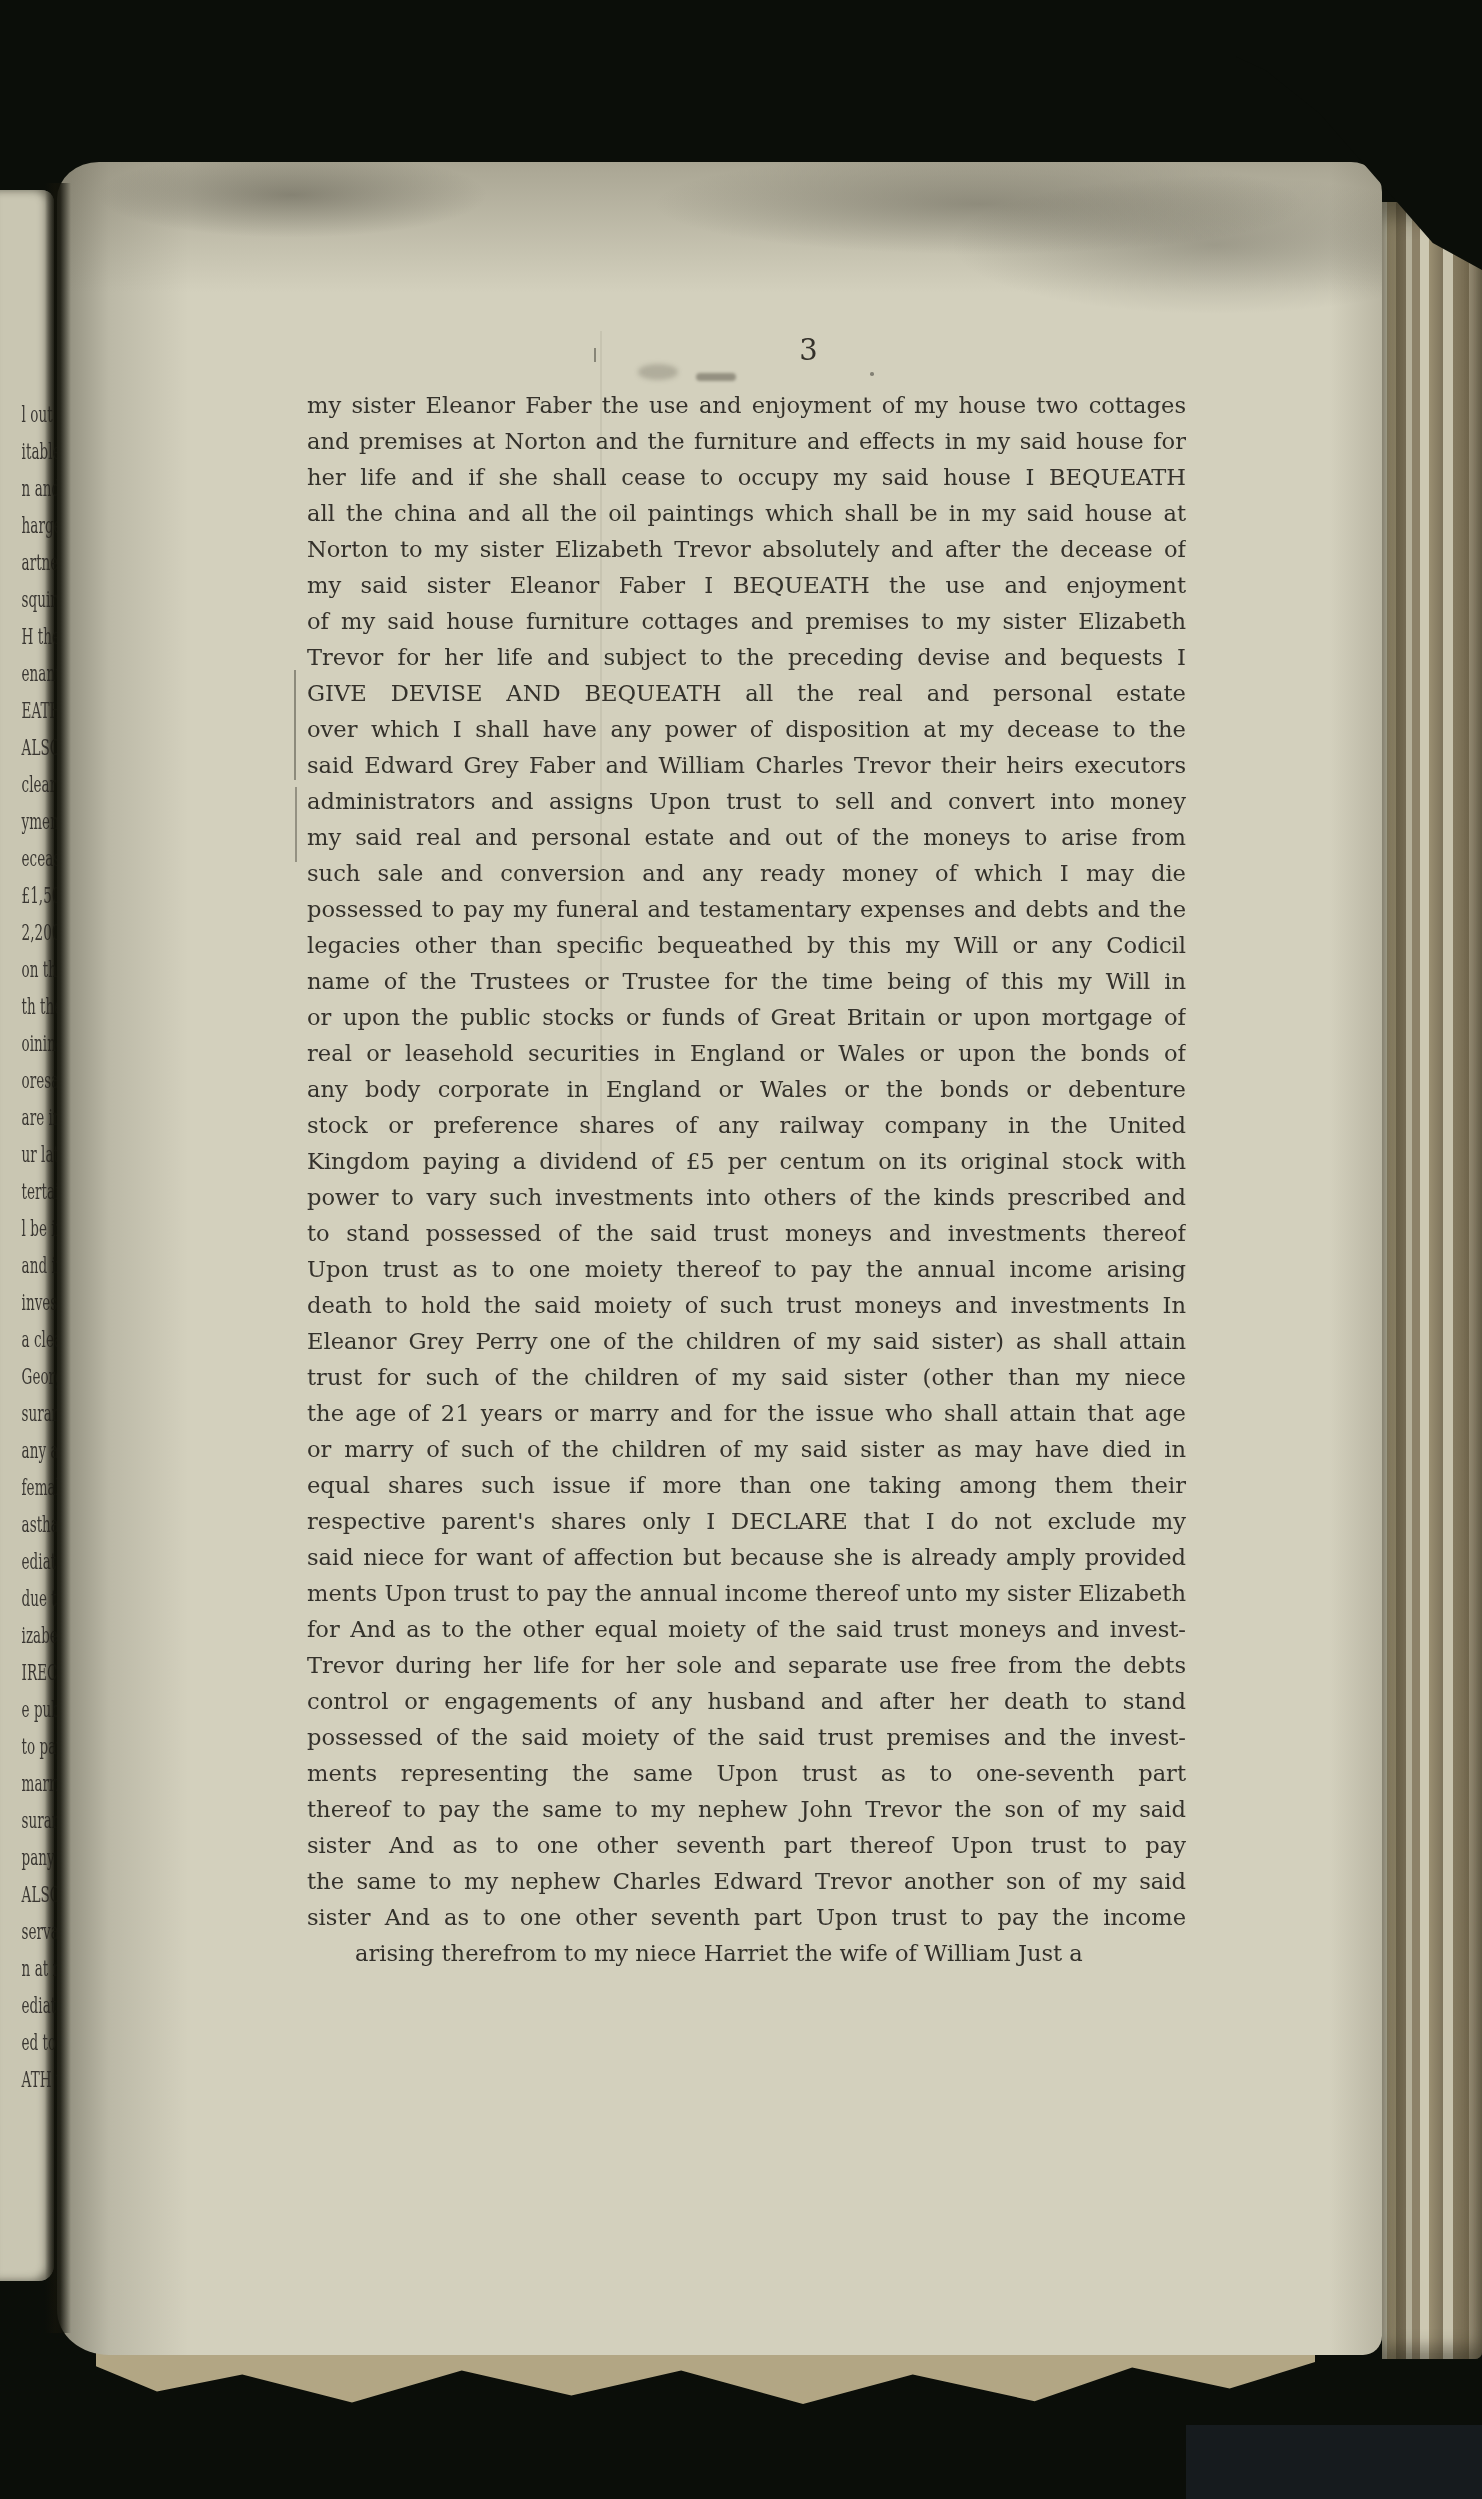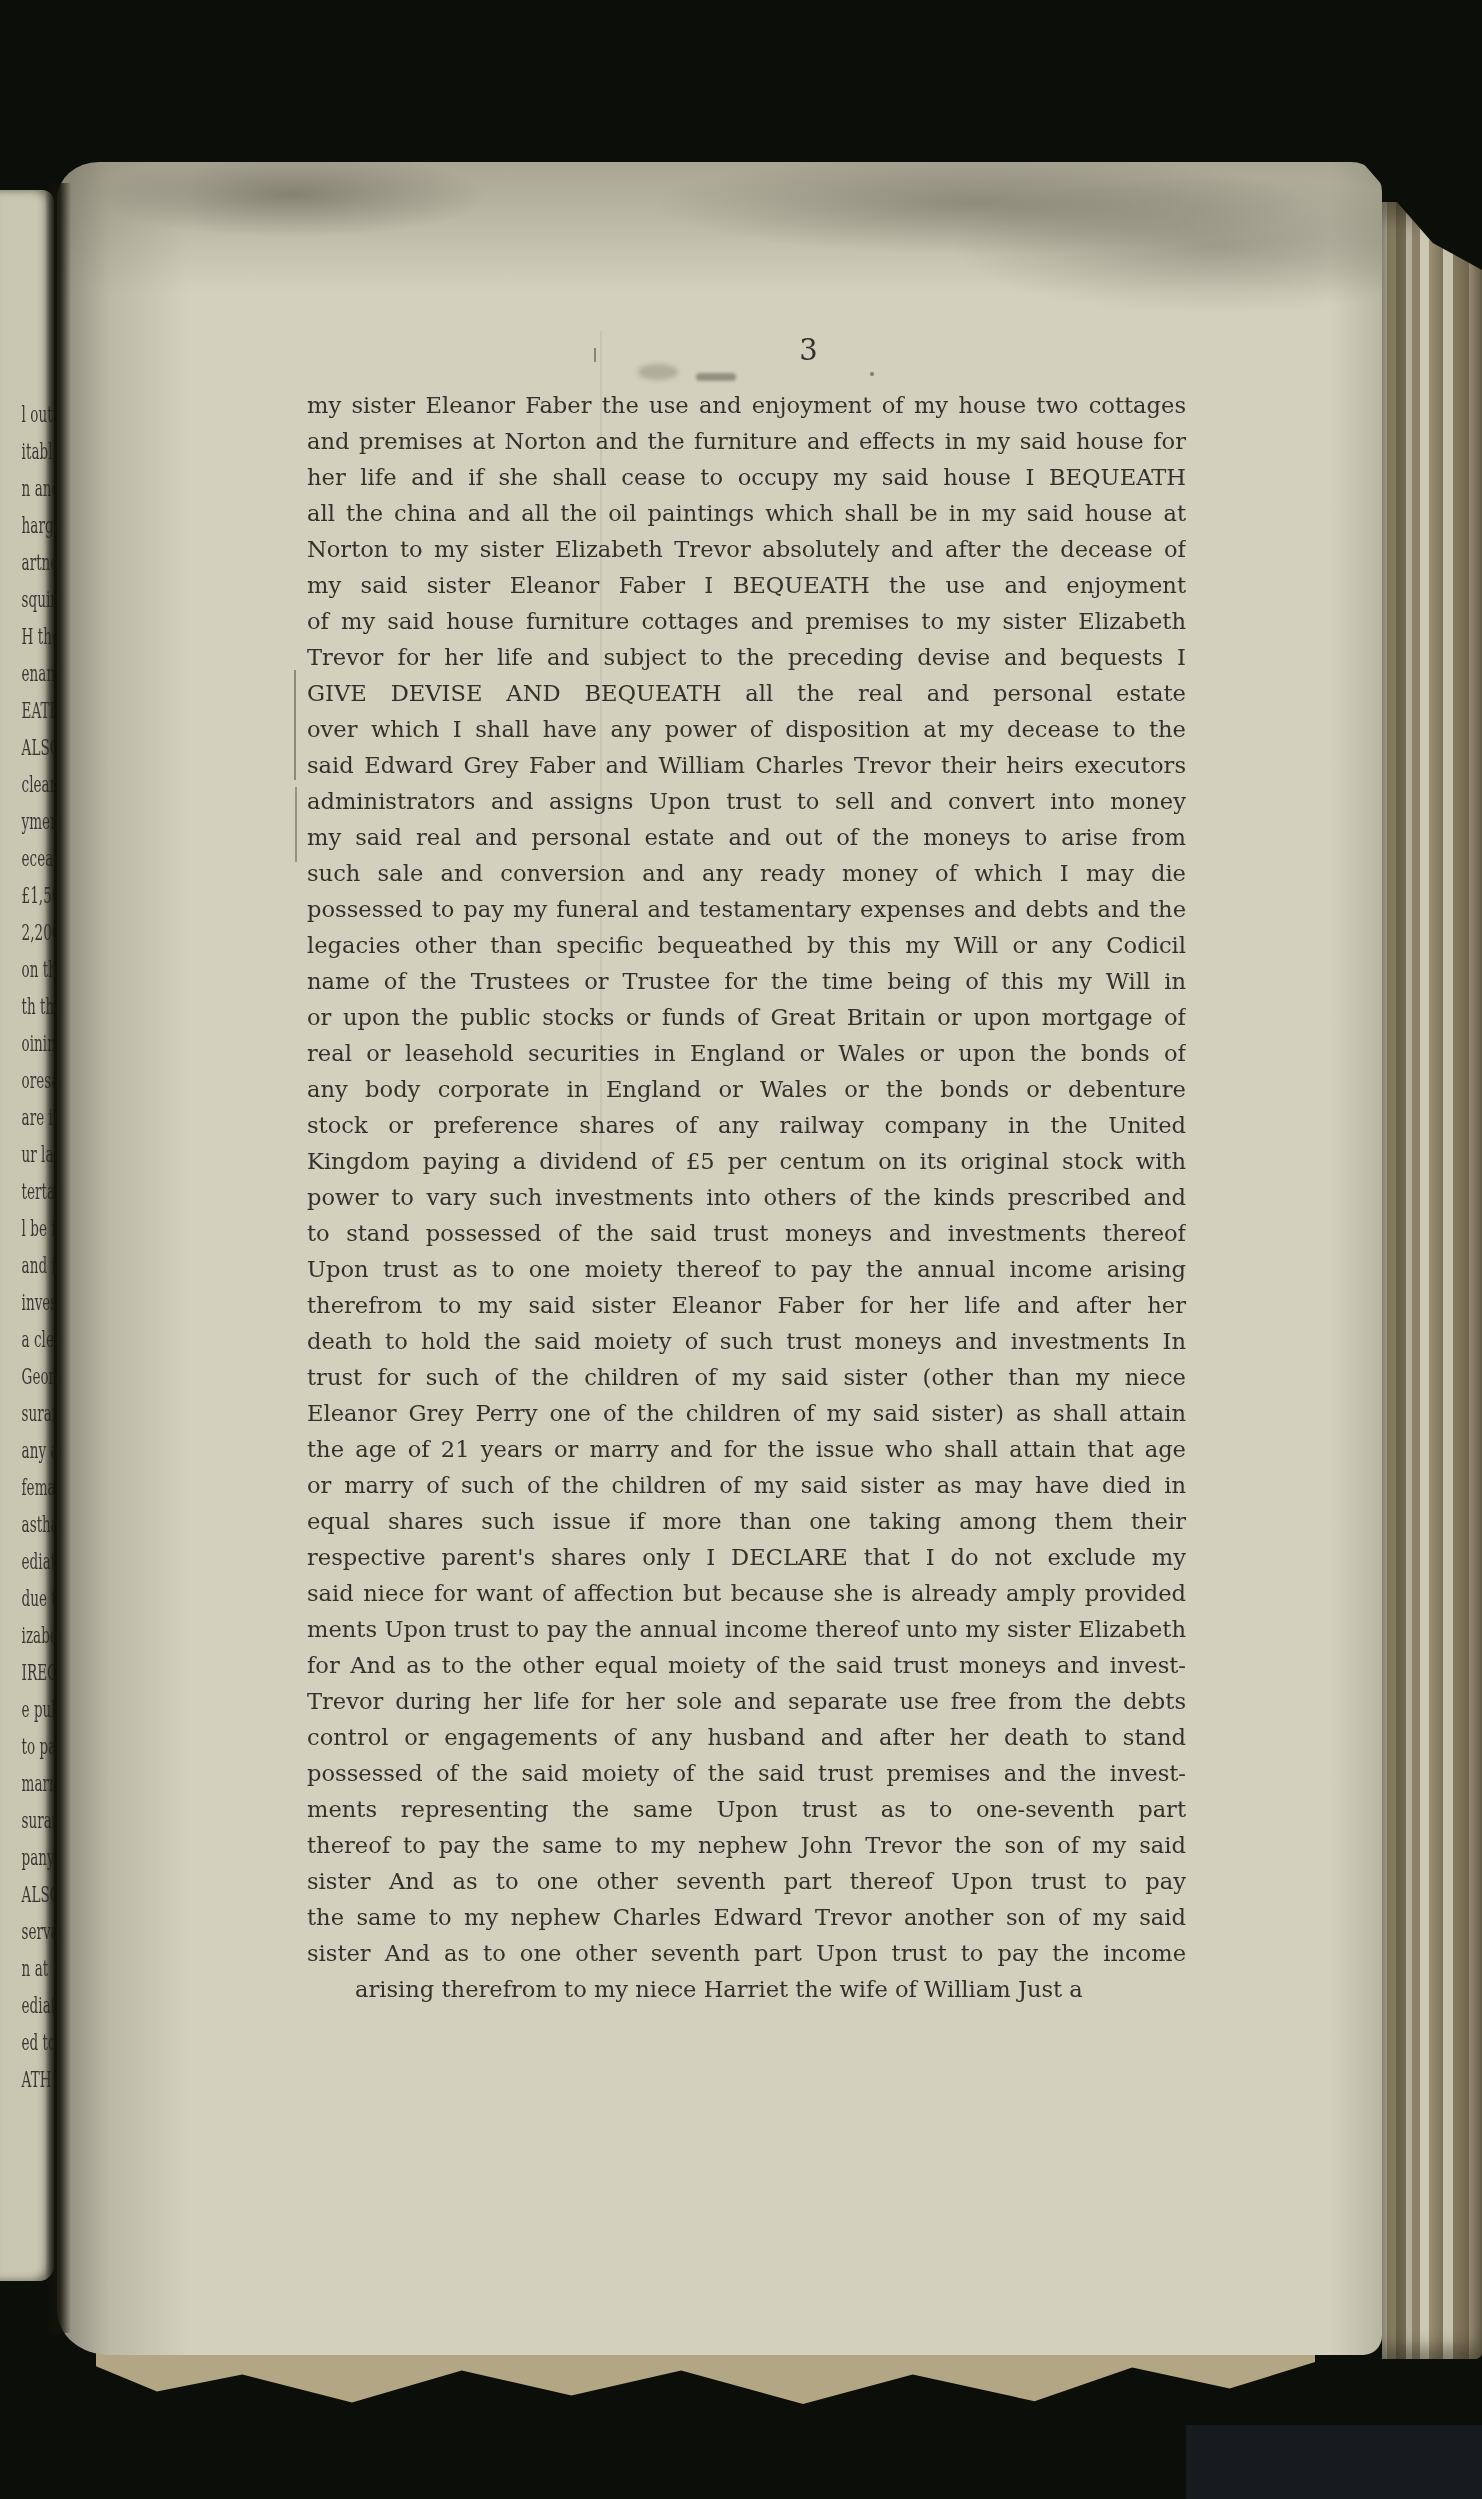--- a/index.html
+++ b/index.html
@@ -206,24 +206,23 @@
         <div class="text-line">legacies other than specific bequeathed by this my Will or any Codicil</div>
         <div class="text-line">name of the Trustees or Trustee for the time being of this my Will in</div>
         <div class="text-line">or upon the public stocks or funds of Great Britain or upon mortgage of</div>
         <div class="text-line">real or leasehold securities in England or Wales or upon the bonds of</div>
         <div class="text-line">any body corporate in England or Wales or the bonds or debenture</div>
         <div class="text-line">stock or preference shares of any railway company in the United</div>
         <div class="text-line">Kingdom paying a dividend of £5 per centum on its original stock with</div>
         <div class="text-line">power to vary such investments into others of the kinds prescribed and</div>
         <div class="text-line">to stand possessed of the said trust moneys and investments thereof</div>
         <div class="text-line">Upon trust as to one moiety thereof to pay the annual income arising</div>
-        <div class="text-line">therefrom to my said sister Eleanor Faber for her life and after her</div>
         <div class="text-line">death to hold the said moiety of such trust moneys and investments In</div>
+        <div class="text-line">Eleanor Grey Perry one of the children of my said sister) as shall attain</div>
         <div class="text-line">trust for such of the children of my said sister (other than my niece</div>
-        <div class="text-line">Eleanor Grey Perry one of the children of my said sister) as shall attain</div>
         <div class="text-line">the age of 21 years or marry and for the issue who shall attain that age</div>
         <div class="text-line">or marry of such of the children of my said sister as may have died in</div>
         <div class="text-line">equal shares such issue if more than one taking among them their</div>
         <div class="text-line">respective parent's shares only I DECLARE that I do not exclude my</div>
         <div class="text-line">said niece for want of affection but because she is already amply provided</div>
         <div class="text-line">ments Upon trust to pay the annual income thereof unto my sister Elizabeth</div>
         <div class="text-line">for And as to the other equal moiety of the said trust moneys and invest-</div>
         <div class="text-line">Trevor during her life for her sole and separate use free from the debts</div>
         <div class="text-line">control or engagements of any husband and after her death to stand</div>
         <div class="text-line">possessed of the said moiety of the said trust premises and the invest-</div>

